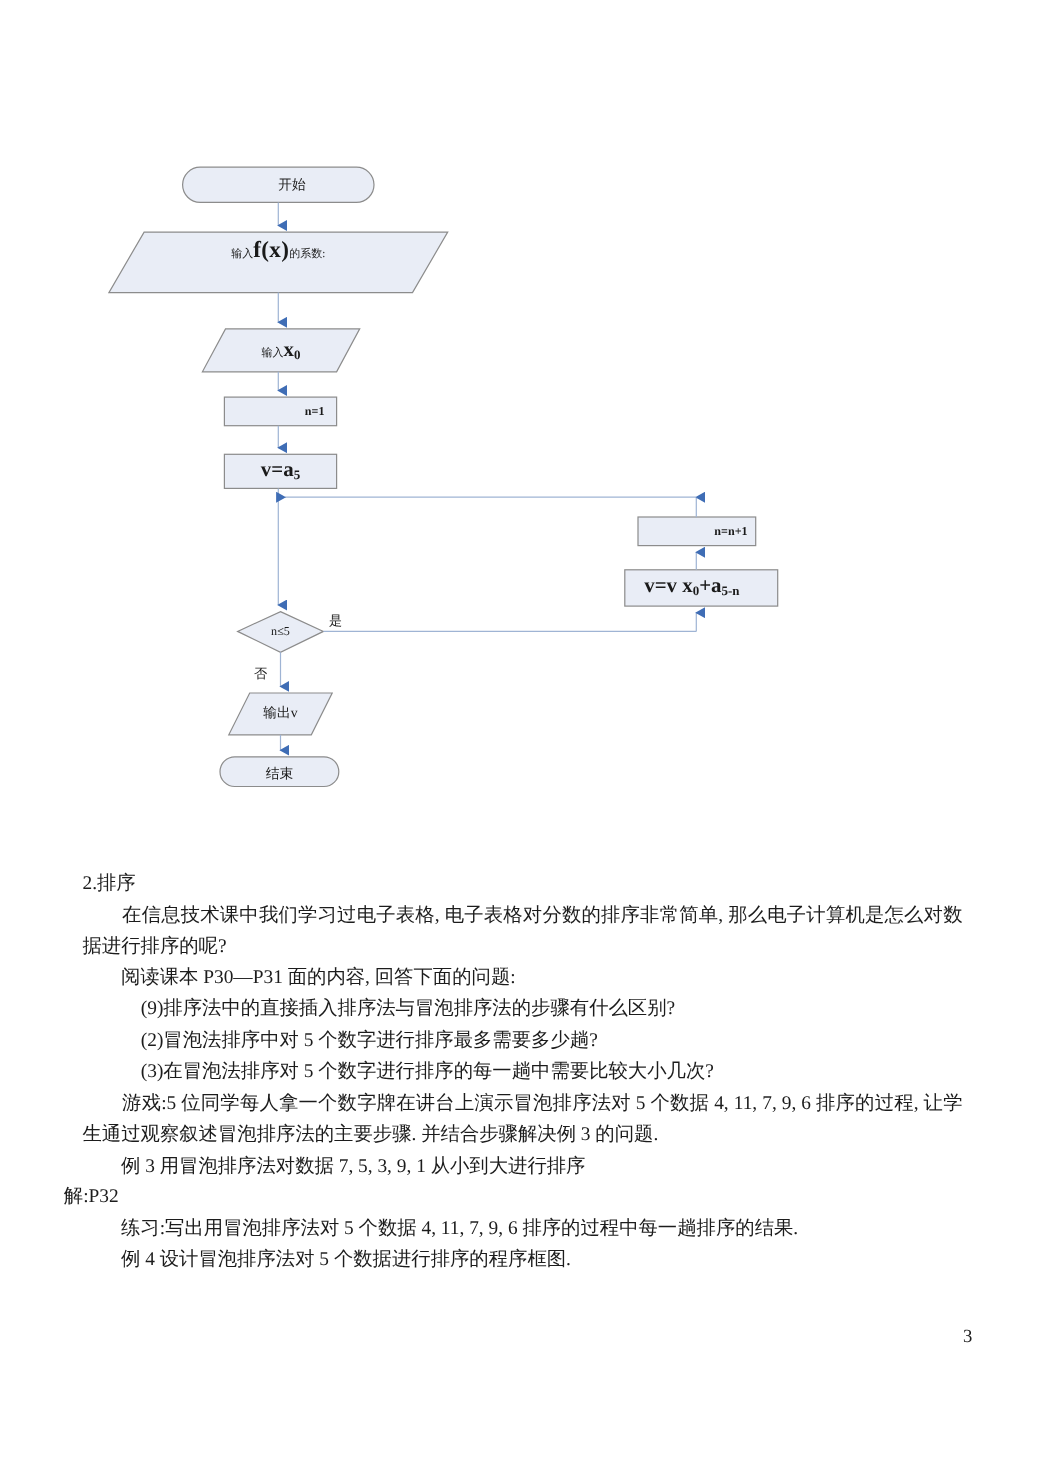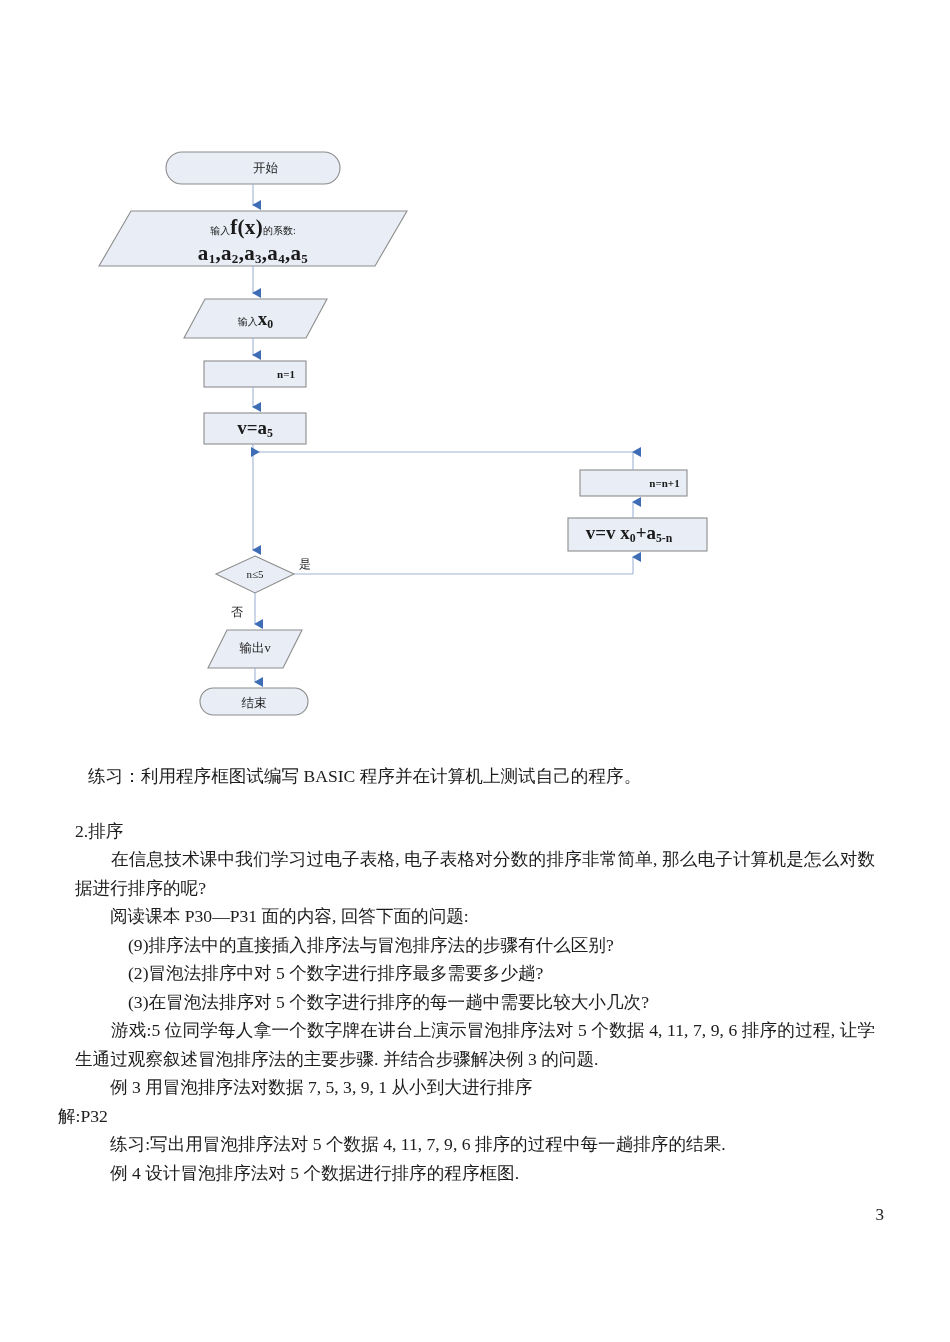--- a/index.html
+++ b/index.html
@@ -144,23 +144,20 @@
     <line x1="255" y1="593" x2="255" y2="624" stroke="#9fb4d4" stroke-width="1.1" marker-end="url(#arrow-down)"></line>
     <line x1="255" y1="668" x2="255" y2="682" stroke="#9fb4d4" stroke-width="1.1" marker-end="url(#arrow-down)"></line>
   </svg>
 
   <div class="fc-shape-text node-terminal-label" style="left:166px; top:160px; width:199px;">开始</div>
 
   <div class="fc-shape-text" style="left:99px; top:216px; width:308px;">
     <div style="line-height:1.1;">
       <span class="cjk-sm">输入</span><span class="math-lg">f(x)</span><span class="cjk-sm">的系数:</span>
     </div>
-    <div style="line-height:1.25; margin-top:1px;">
-      <span class="math-lg">a<sub class="sb">1</sub>,a<sub class="sb">2</sub>,a<sub class="sb">3</sub>,a<sub class="sb">4</sub>,a<sub class="sb">5</sub></span>
-    </div>
   </div>
 
   <div class="fc-shape-text" style="left:184px; top:308px; width:143px;">
     <span class="cjk-sm">输入</span><span class="math-md">x<sub class="sb">0</sub></span>
   </div>
 
   <div class="fc-shape-text node-proc-label-small" style="left:204px; top:368px; width:102px;">n=1</div>
 
   <div class="fc-shape-text" style="left:204px; top:417px; width:102px;">
     <span class="math-md">v=a<sub class="sb">5</sub></span>
@@ -177,21 +174,20 @@
   <div class="fc-shape-text node-io-label" style="left:208px; top:640px; width:94px;">输出v</div>
 
   <div class="fc-shape-text node-terminal-label" style="left:200px; top:695px; width:108px;">结束</div>
 
   <div class="fc-shape-text edge-label" style="left:299px; top:556px;">是</div>
 
   <div class="fc-shape-text edge-label" style="left:231px; top:604px;">否</div>
 </div>
 
 <div id="text-block">
-  <p class="para">练习：利用程序框图试编写 BASIC 程序并在计算机上测试自己的程序。</p>
 
   <p class="para gap-before-lg" style="padding-left:75px;">2.排序</p>
 
   <p class="para" style="padding-left:75px; text-indent:36px;">在信息技术课中我们学习过电子表格, 电子表格对分数的排序非常简单, 那么电子计算机是怎么对数据进行排序的呢?</p>
 
   <p class="para" style="padding-left:110px;">阅读课本 P30—P31 面的内容, 回答下面的问题:</p>
 
   <p class="para" style="padding-left:128px;">(9)排序法中的直接插入排序法与冒泡排序法的步骤有什么区别?</p>
 
   <p class="para" style="padding-left:128px;">(2)冒泡法排序中对 5 个数字进行排序最多需要多少趟?</p>

